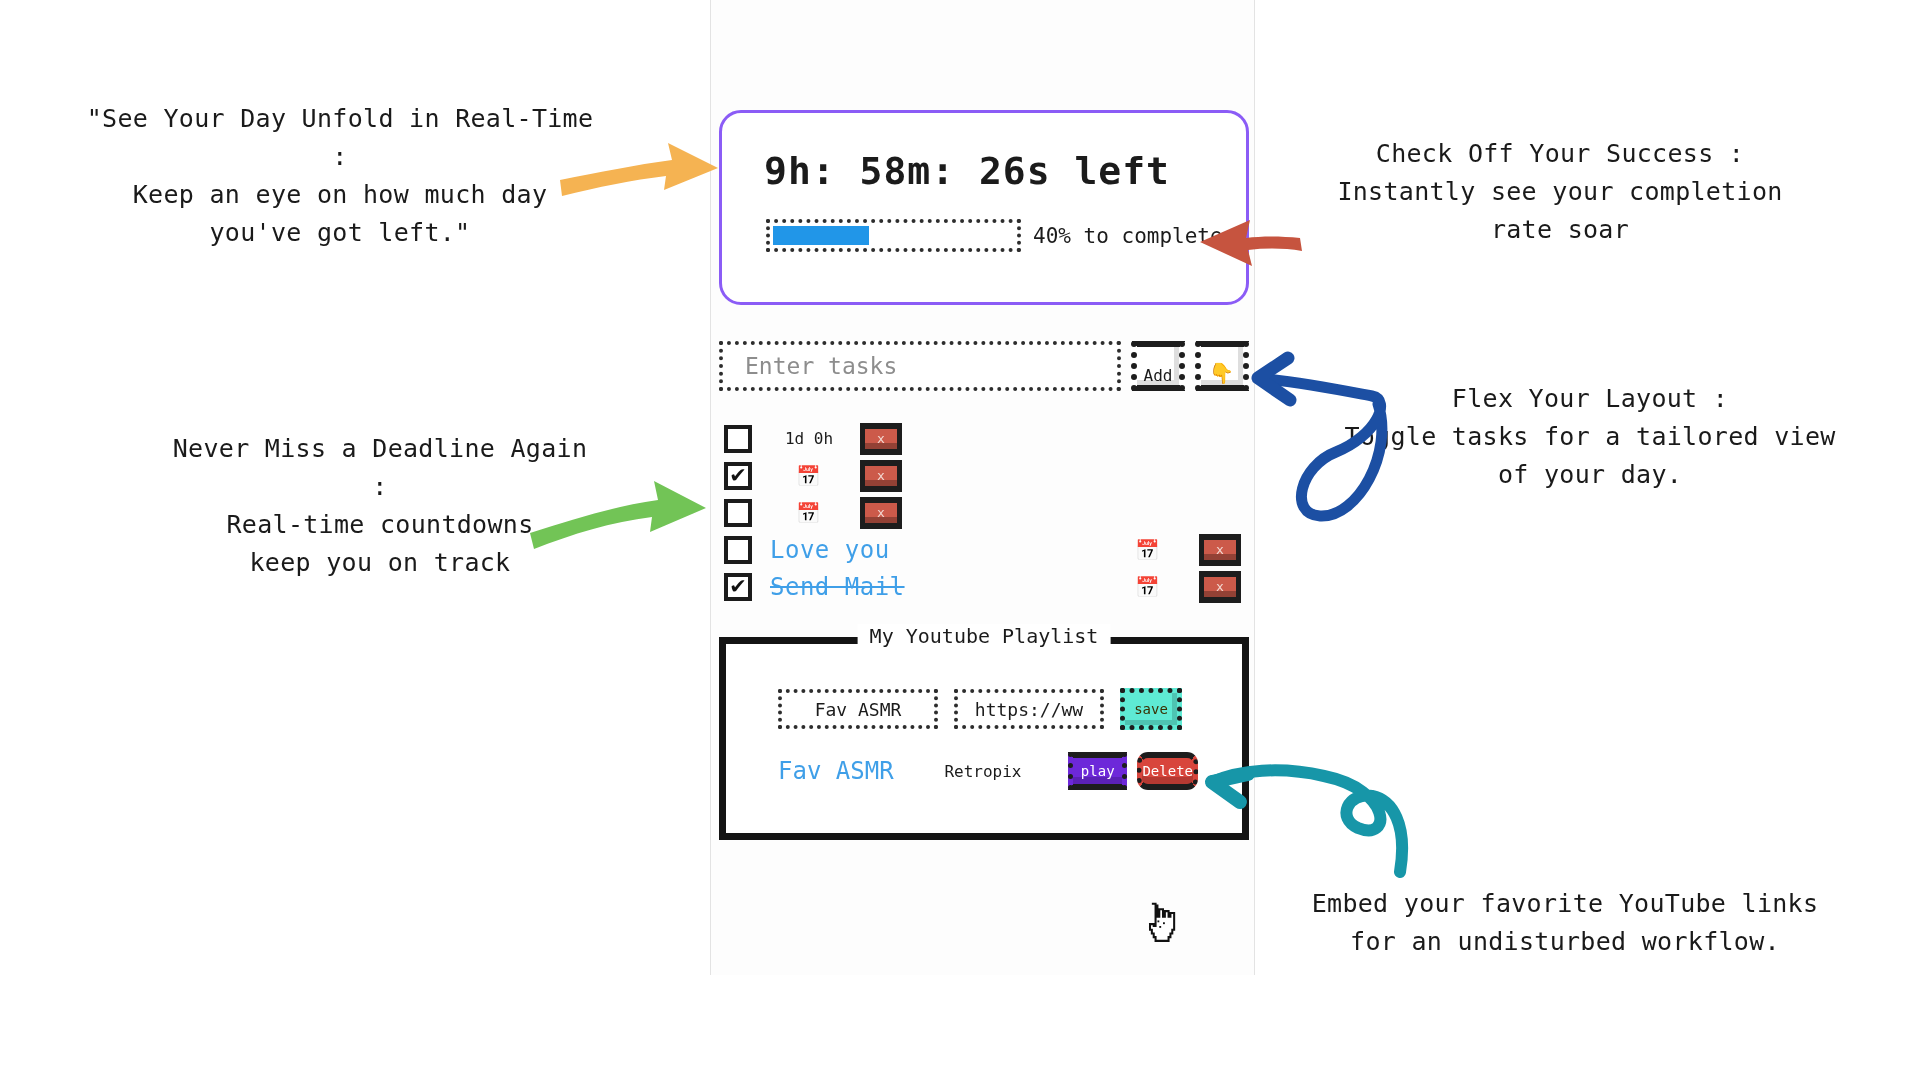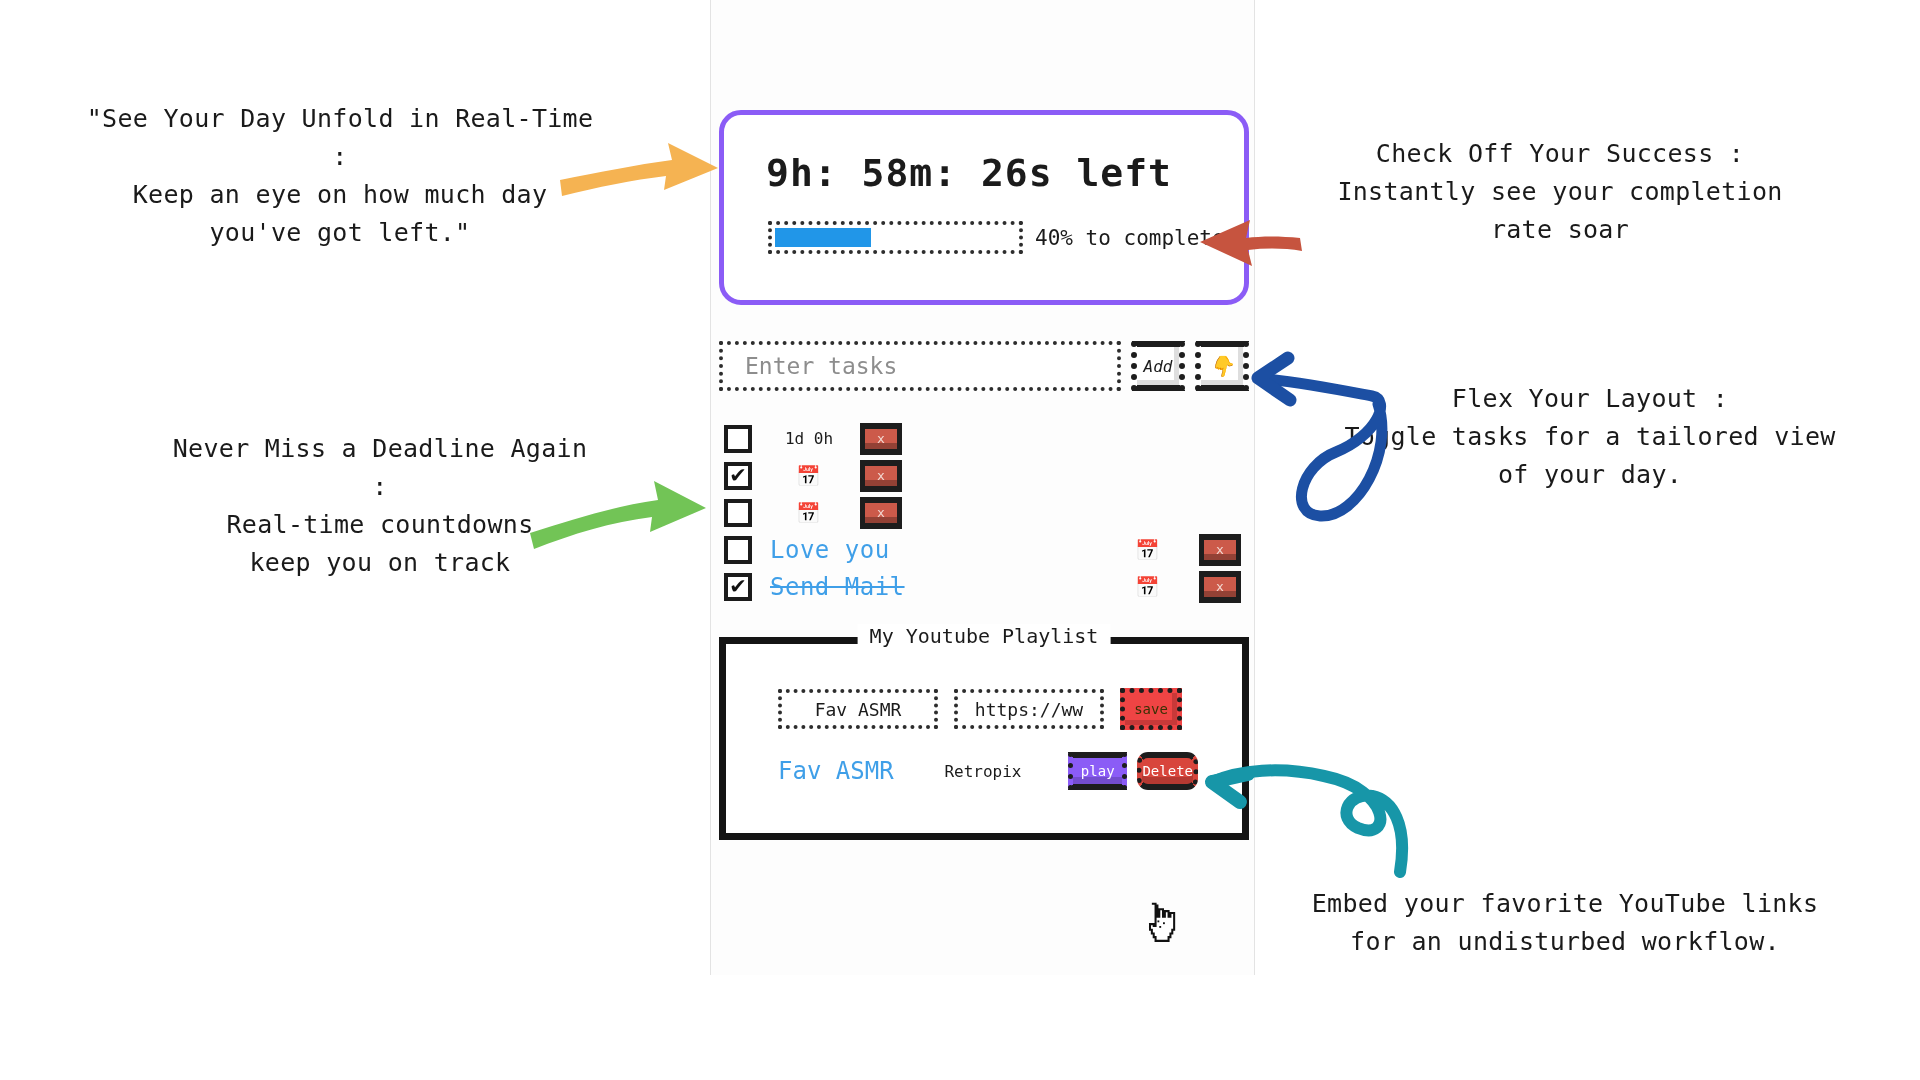--- a/index.html
+++ b/index.html
@@ -38,21 +38,21 @@
     border-left: 1px solid #e3e3e3;
     border-right: 1px solid #e3e3e3;
   }
 
   
   #timer-card {
     position: absolute;
     left: 8px; top: 110px;
     width: 530px; height: 195px;
     background: #ffffff;
-    border: 5px solid #8b5cf6;
+    border: 3px solid #8b5cf6;
     border-radius: 22px;
   }
   #timer-text {
     position: absolute;
     left: 42px; top: 36px;
     font-family: "DejaVu Sans Mono", monospace;
     font-size: 38px;
     font-weight: 700;
     color: #1b1b1b;
     letter-spacing: 1px;
@@ -99,27 +99,26 @@
     outline: none;
   }
   #task-input::placeholder { color: #8d8d8d; }
   .pix-btn {
     width: 54px; height: 50px;
     background: #ffffff;
     border-top: 6px solid #1d1d1d;
     border-bottom: 6px solid #1d1d1d;
     border-left: 6px dotted #1d1d1d;
     border-right: 6px dotted #1d1d1d;
-    display: flex; align-items: center; justify-content: center;
+    display: flex; align-items: flex-end; justify-content: center;
     font-family: "DejaVu Sans Mono", monospace;
     font-size: 16px;
     color: #1b1b1b;
     cursor: pointer;
     box-shadow: inset -5px -5px 0 rgba(0,0,0,0.13);
-    font-style: italic;
   }
   #toggle-btn .hand-glyph { font-size: 20px; }
 
   
   #task-list {
     position: absolute;
     left: 8px; top: 420px;
     width: 530px;
   }
   .task-row {
@@ -349,29 +348,29 @@
           </div>
         </div>
       </div>
 
     <div id="yt-panel">
       <div id="yt-title">My Youtube Playlist</div>
 
       <div id="yt-row1">
         <input class="yt-field" id="yt-name-field" type="text" placeholder="Fav ASMR" value="Fav ASMR" style="">
         <input class="yt-field" id="yt-url-field" type="text" placeholder="https://ww" value="https://ww" style="">
-        <div id="save-btn" style="background: #ef4444;">
+        <div id="save-btn" style="background: #5eead4;">
           <span>save</span>
         </div>
       </div>
 
       <div id="yt-row2">
         <div id="yt-link" style="color: rgb(63, 159, 232);">Fav ASMR</div>
         <div id="yt-channel">Retropix</div>
-        <div class="yt-act" id="play-btn" style="background: #8b5cf6;">
+        <div class="yt-act" id="play-btn" style="background: #6d28d9;">
           <span>play</span>
         </div>
         <div class="yt-act" id="delete-btn" style="background: rgb(216, 69, 60);">
           <span>Delete</span>
         </div>
       </div>
     </div>
   </div>
 
   <svg id="arrows" viewBox="0 0 1920 1080">

